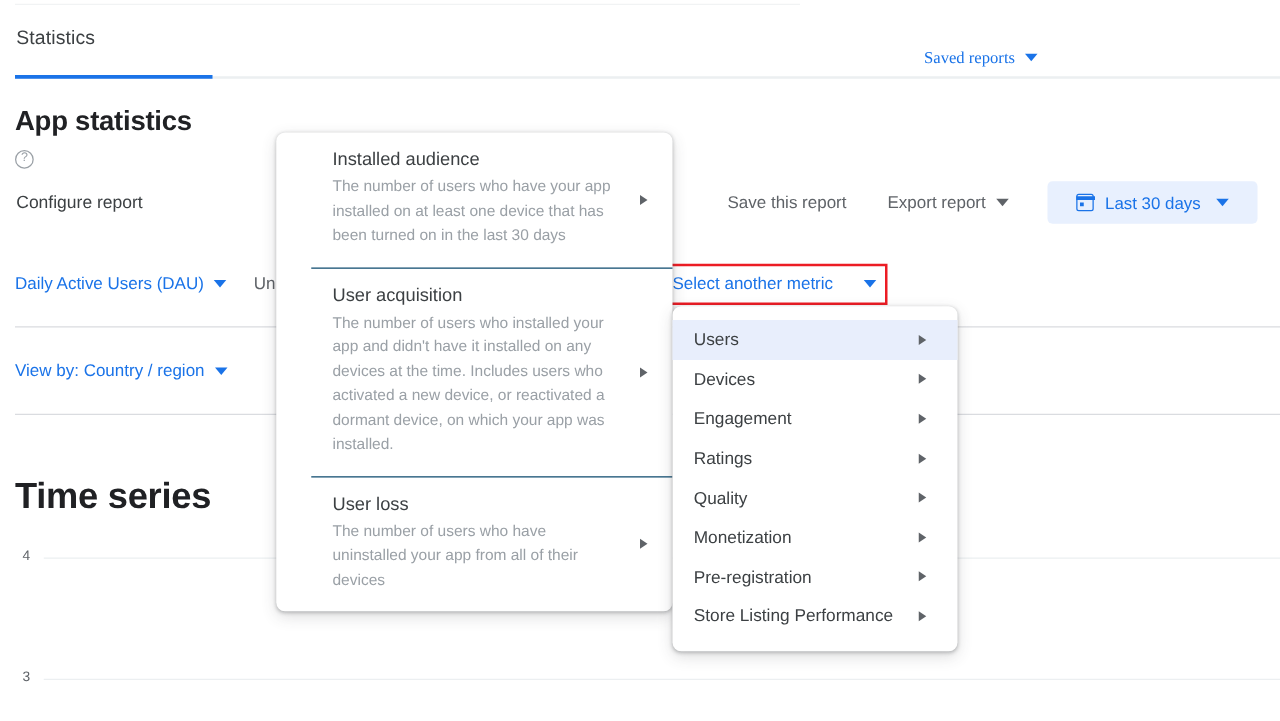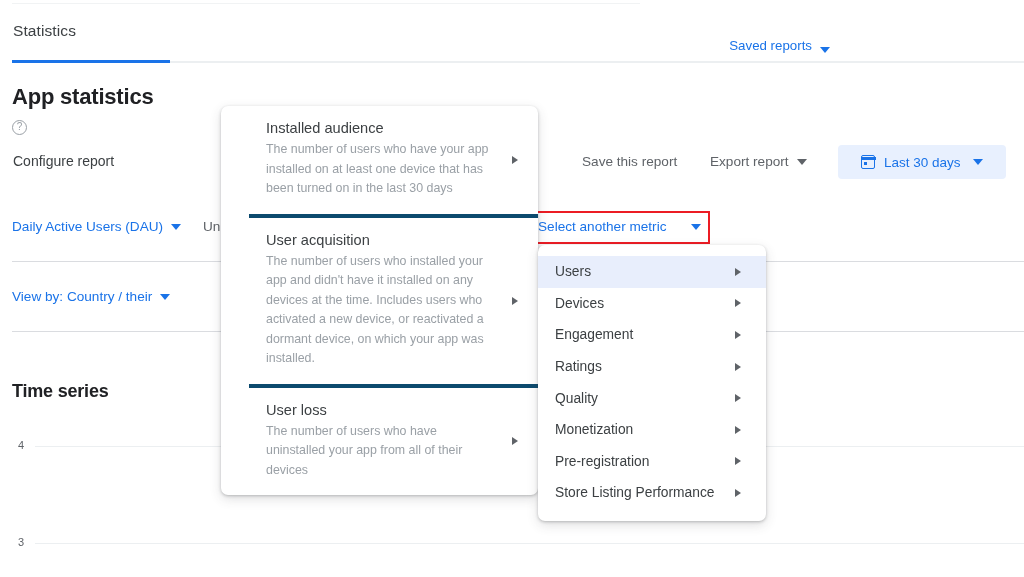--- a/index.html
+++ b/index.html
@@ -49,24 +49,25 @@
     left: 12px; top: 44px;
     width: 158px; height: 3px;
     background: #1a73e8;
   }
   .saved-reports {
     position: absolute;
     right: 18px; top: 22px;
     font-size: 13.3px;
     color: #1a73e8;
     display: flex;
-    align-items: flex-end;
+    align-items: center;
     gap: 8px;
     cursor: pointer;
     white-space: nowrap;
+    font-family: Liberation Serif, serif;
   }
 
   
   .caret {
     width: 0; height: 0;
     border-left: 5px solid transparent;
     border-right: 5px solid transparent;
     border-top: 6px solid currentColor;
     display: inline-block;
   }
@@ -230,21 +231,21 @@
     align-items: center;
     gap: 8px;
     cursor: pointer;
     white-space: nowrap;
   }
 
   
   .ts-title {
     position: absolute;
     left: 12px; top: 381px;
-    font-size: 18px;
+    font-size: 29px;
     font-weight: bold;
     color: #202124;
     letter-spacing: -.2px;
   }
   .gridline {
     position: absolute;
     left: 35px;
     width: 989px; height: 1px;
     background: #eceff1;
   }
@@ -269,21 +270,21 @@
     box-shadow: 0 1px 3px rgba(60,64,67,.30), 0 4px 12px rgba(60,64,67,.16);
     z-index: 8;
     padding: 0;
   }
   .fo-item {
     position: relative;
     padding: 14px 42px 15px 17px;
     cursor: pointer;
     margin-left: 28px;
   }
-  .fo-item + .fo-item { border-top: 4px solid #0c4a6e; }
+  .fo-item + .fo-item { border-top: 1px solid #0c4a6e; }
   .fo-title {
     font-size: 14.6px;
     color: #3c4043;
     margin-bottom: 4px;
   }
   .fo-desc {
     font-size: 12.4px;
     color: #9aa0a6;
     line-height: 19.5px;
   }
@@ -368,21 +369,21 @@
 
   <div class="select-metric">
     <span>Select another metric</span>
     <span class="caret"></span>
   </div>
   <div class="highlight-box"></div>
 
   <div class="divider d1"></div>
 
   <div class="viewby">
-    <span>View by: Country / their</span>
+    <span>View by: Country / region</span>
     <span class="caret"></span>
   </div>
 
   <div class="divider d2"></div>
 
   <div class="ts-title">Time series</div>
   <div class="ytick y4">4</div>
   <div class="gridline g4"></div>
   <div class="ytick y3">3</div>
   <div class="gridline g3"></div>

